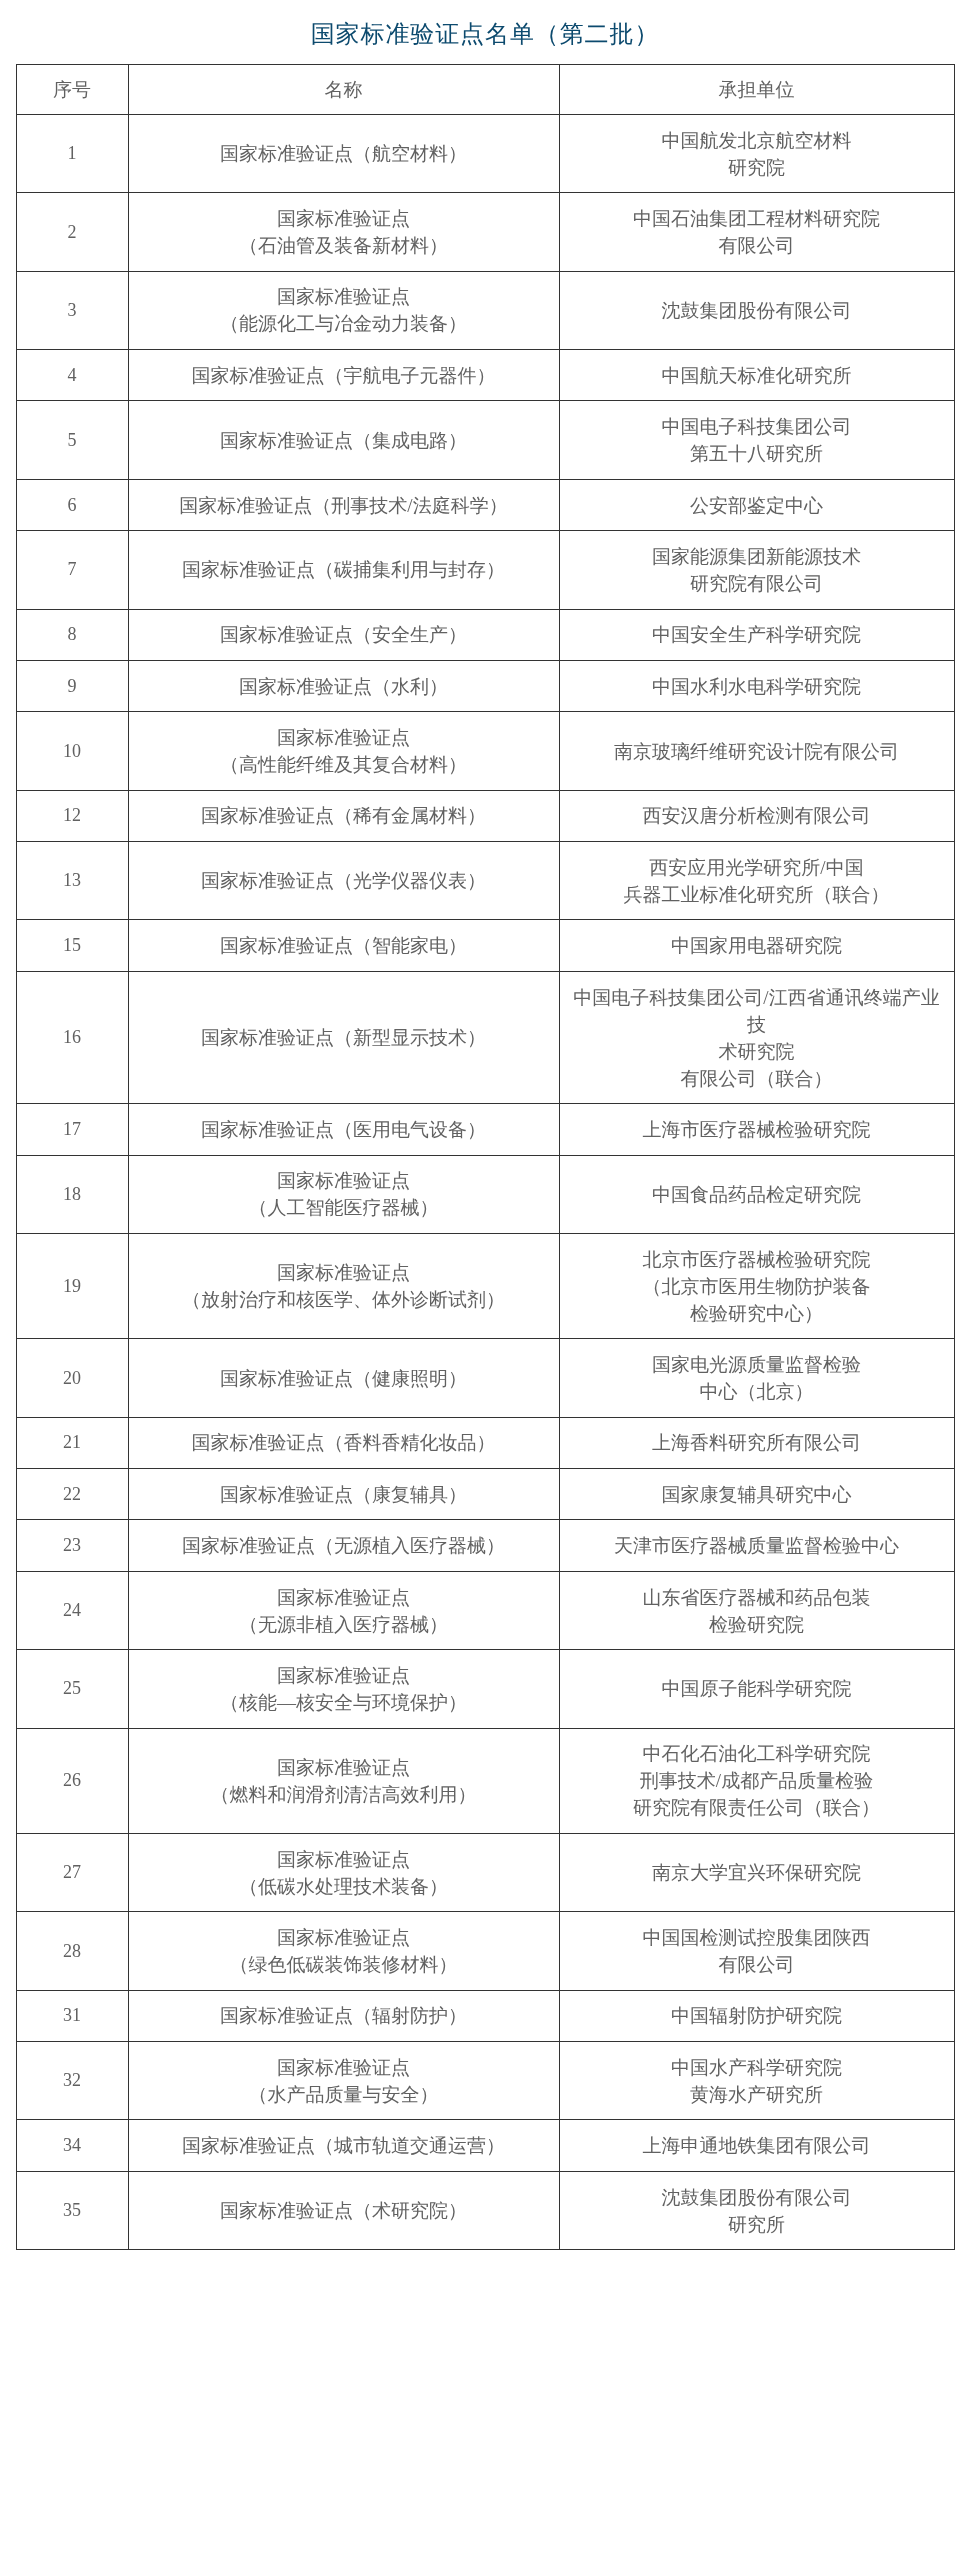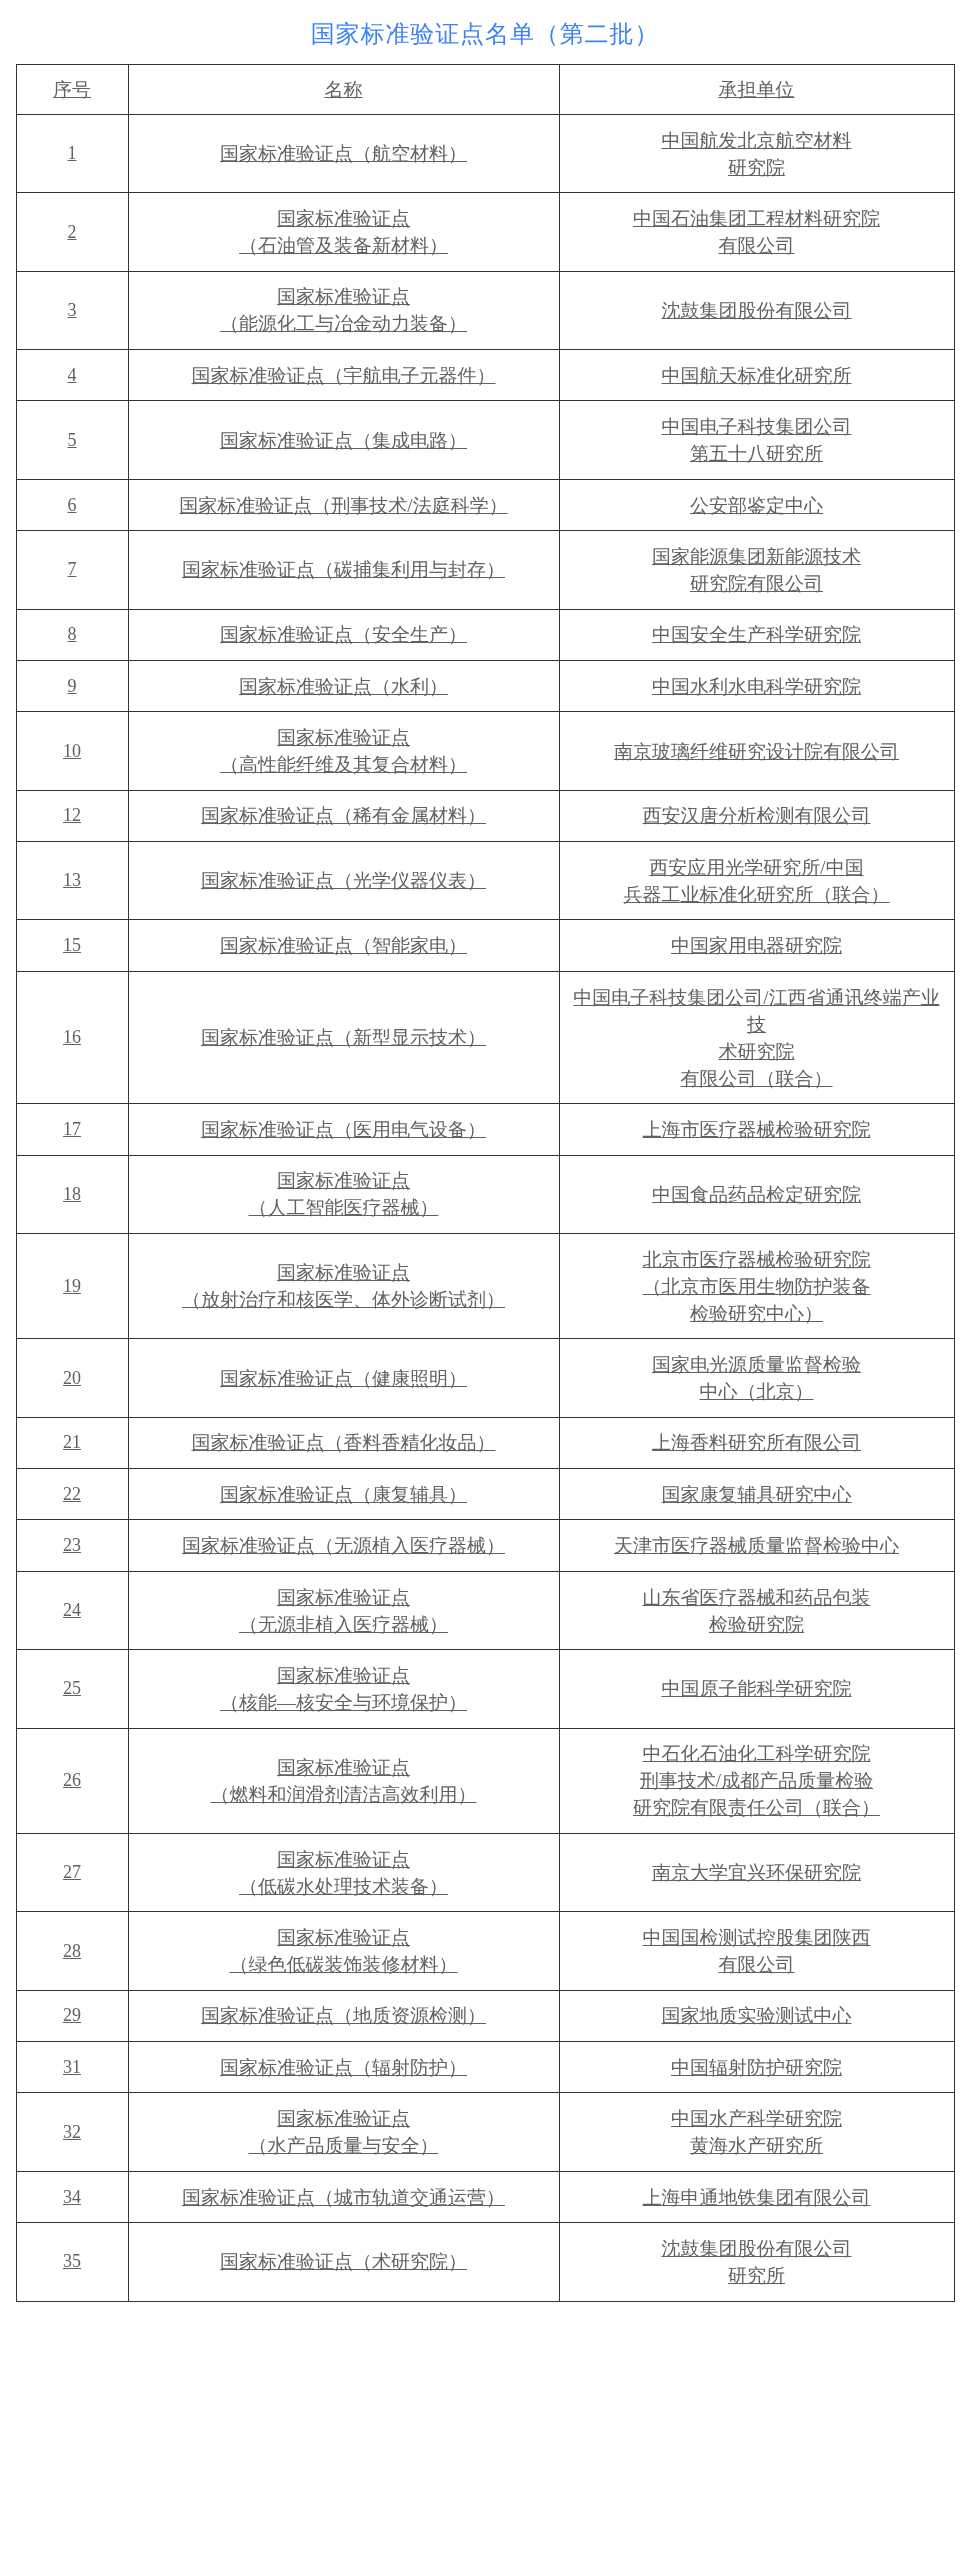--- a/index.html
+++ b/index.html
@@ -6,33 +6,32 @@
   body{
     width:970px;
     font-family:"Liberation Serif","DejaVu Serif",serif;
     color:#616161;
   }
   .page-title{
     margin:18px 0 14.4px;
     text-align:center;
     font-size:24px;
     letter-spacing:0.9px;
-    color:#3b82f6;
+    color:#0c4a6e;
   }
   .table-wrap{
     position:relative;
     width:939px;
     margin:0 auto;
   }
   table{
     border-collapse:collapse;
     width:100%;
     table-layout:fixed;
     border:1.8px solid #333333;
-    text-decoration:underline;
   }
   col.col-num{width:112px;}
   col.col-name{width:431px;}
   col.col-unit{width:395px;}
   th,td{
     border-left:0.9px solid #333333;
     border-right:0.9px solid #333333;
     border-top:1.8px solid #333333;
     border-bottom:1.8px solid #333333;
     text-align:center;
@@ -327,29 +326,20 @@
           <td>
             <div class="line">国家标准验证点</div>
             <div class="line">（绿色低碳装饰装修材料）</div>
           </td>
           <td>
             <div class="line">中国国检测试控股集团陕西</div>
             <div class="line">有限公司</div>
           </td>
         </tr>
         <tr>
-          <td class="num-cell">29</td>
-          <td>
-            <div class="line">国家标准验证点（地质资源检测）</div>
-          </td>
-          <td>
-            <div class="line">国家地质实验测试中心</div>
-          </td>
-        </tr>
-        <tr>
           <td class="num-cell">31</td>
           <td>
             <div class="line">国家标准验证点（辐射防护）</div>
           </td>
           <td>
             <div class="line">中国辐射防护研究院</div>
           </td>
         </tr>
         <tr>
           <td class="num-cell">32</td>

